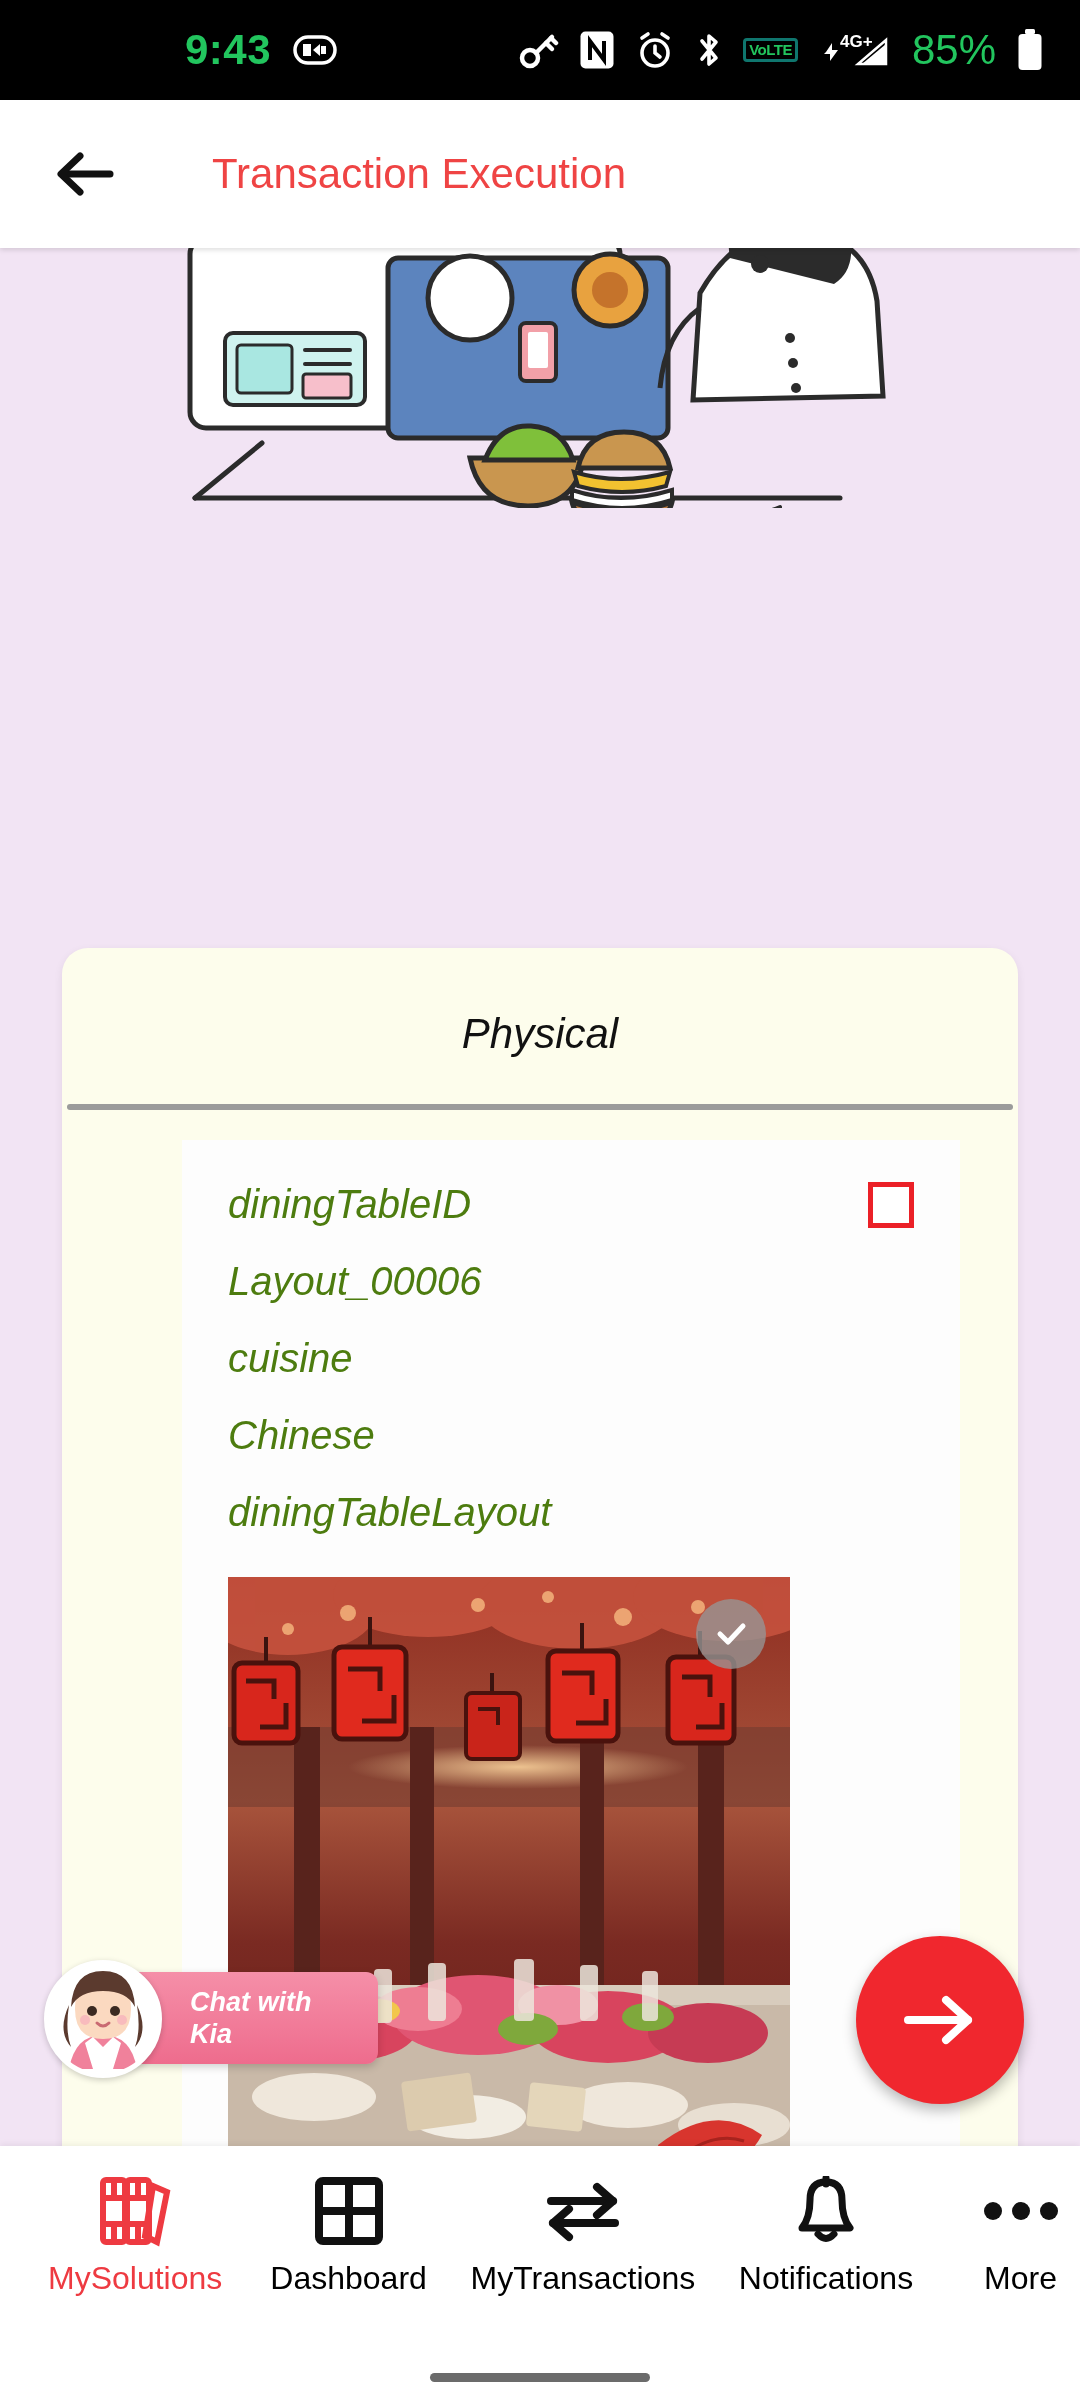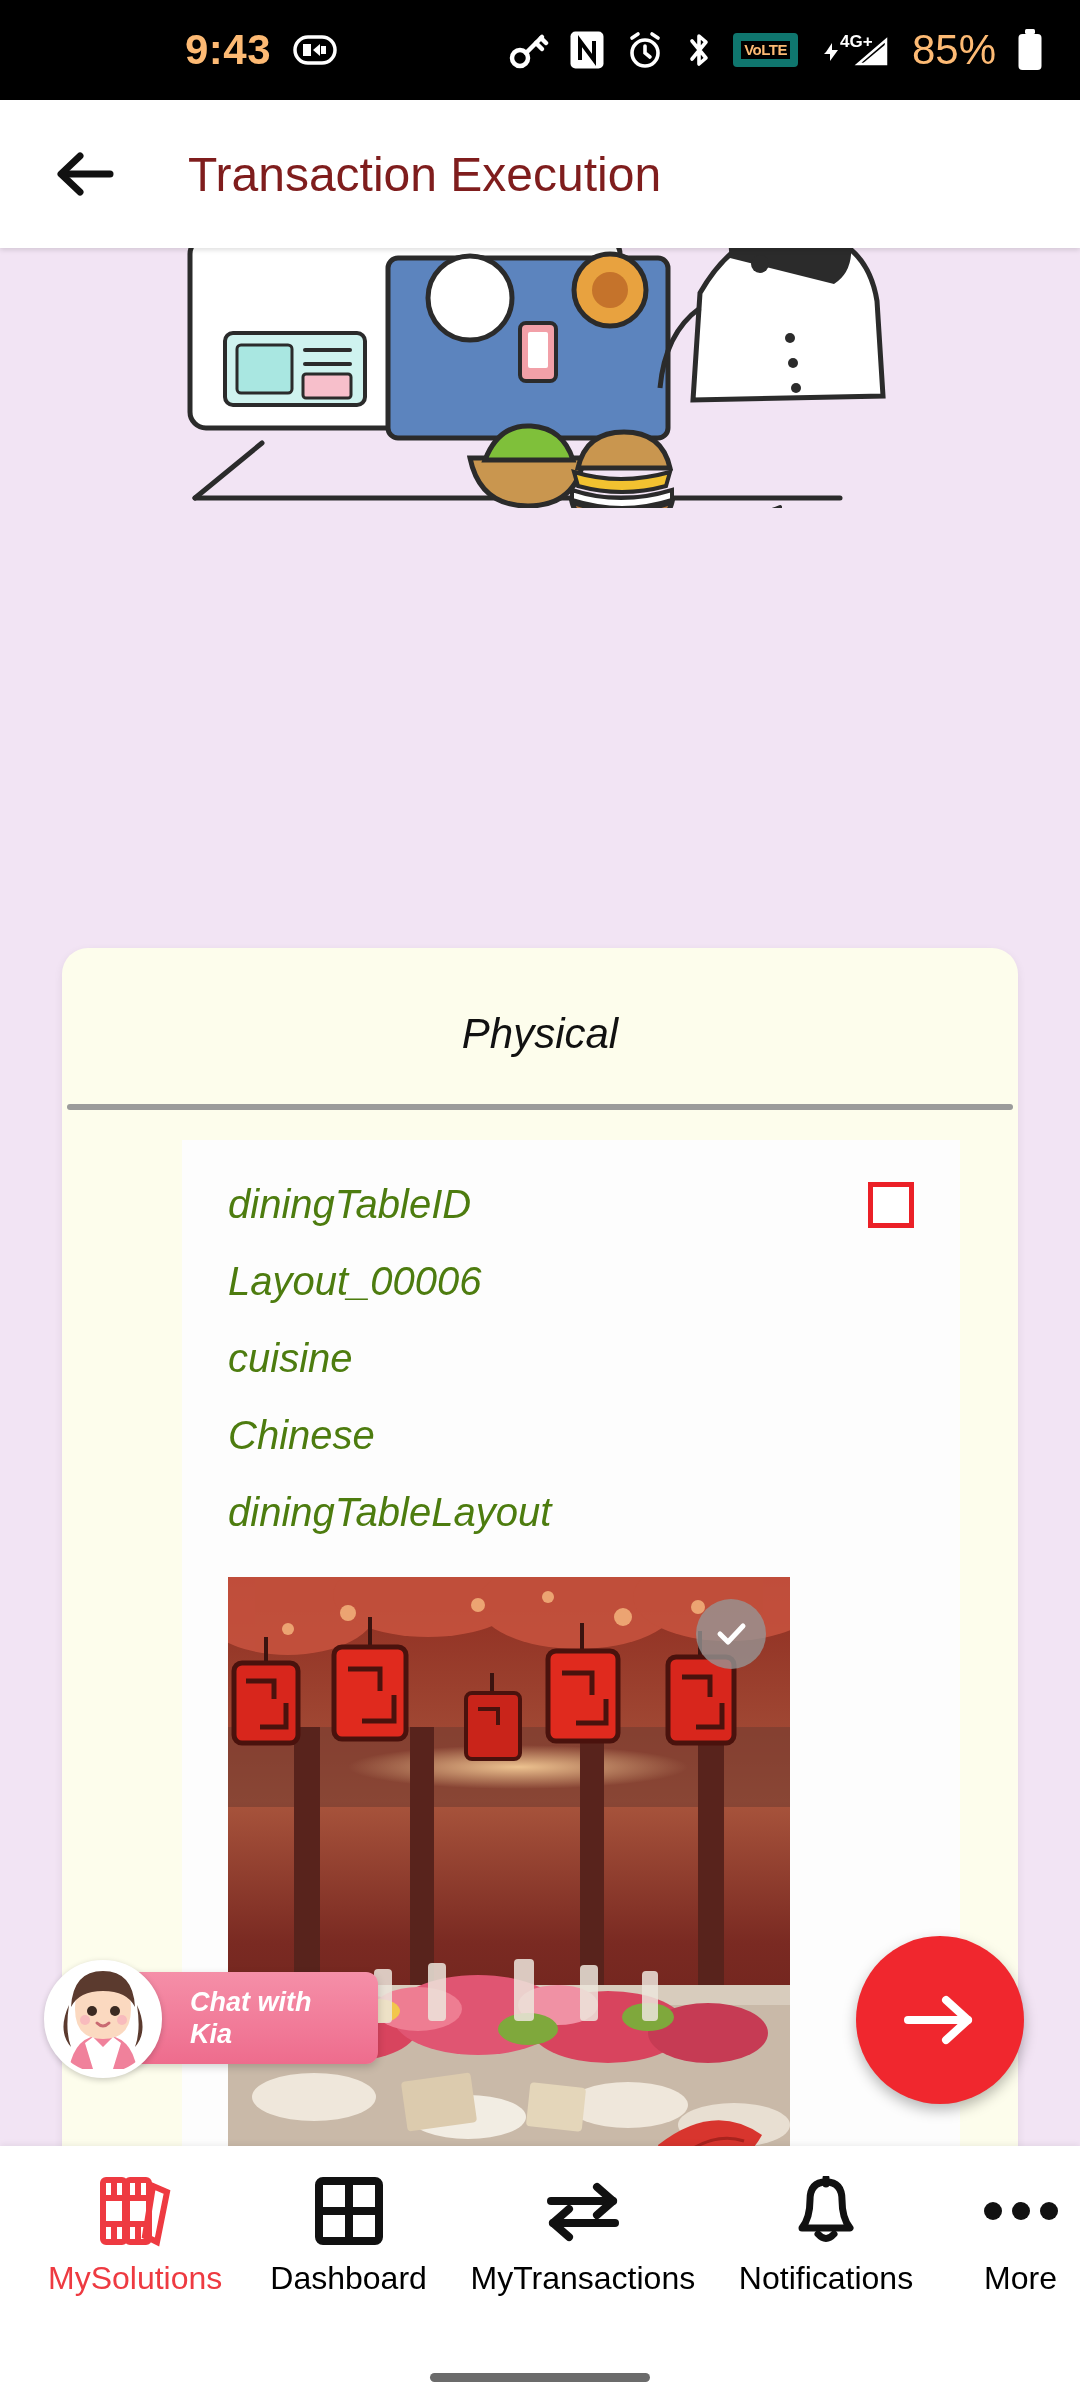--- a/index.html
+++ b/index.html
@@ -7,43 +7,43 @@
     width: 1080px; height: 2400px;
     background: #ffffff;
     font-family: "Liberation Sans", sans-serif;
     overflow: hidden;
   }
   .phone { position: relative; width: 1080px; height: 2400px; background: #F2E4F4; }
 
   
   .statusbar {
     position: absolute; top: 0; left: 0; width: 1080px; height: 100px;
-    background: #000; color: #fdba74;
+    background: #000; color: #22c55e;
     display: flex; align-items: center;
   }
   .sb-left { display: flex; align-items: center; gap: 22px; margin-left: 185px; }
   .sb-time { font-size: 42px; font-weight: 700; letter-spacing: 0.5px; }
   .sb-right { margin-left: auto; margin-right: 36px; display: flex; align-items: center; gap: 20px; }
   .sb-ico { display: flex; align-items: center; justify-content: center; }
   .sb-battery-text { font-size: 42px; font-weight: 400; }
   .volte-box {
-    border: 8px solid #0f766e; border-radius: 4px;
+    border: 3px solid #0f766e; border-radius: 4px;
     font-size: 15px; line-height: 14px; font-weight: 700;
     padding: 2px 3px; text-align: center; letter-spacing: -0.5px;
   }
 
   
   .appbar {
     position: absolute; top: 100px; left: 0; width: 1080px; height: 148px;
     background: #fff; display: flex; align-items: center;
     box-shadow: 0 2px 5px rgba(0,0,0,0.13);
     z-index: 5;
   }
   .back-btn { width: 110px; display: flex; align-items: center; justify-content: center; margin-left: 30px; }
-  .appbar-title { font-size: 48px; color: #7f1d1d; margin-left: 48px; }
+  .appbar-title { font-size: 42px; color: #ef4444; margin-left: 72px; }
 
   
   .content {
     position: absolute; top: 248px; left: 0; width: 1080px; height: 1898px;
     background: #F2E4F4; overflow: hidden; font-style: italic;
   }
 
   
   .illus { position: relative; width: 1080px; height: 260px; overflow: hidden; }
   .illus svg { position: absolute; top: -190px; left: 0; }

